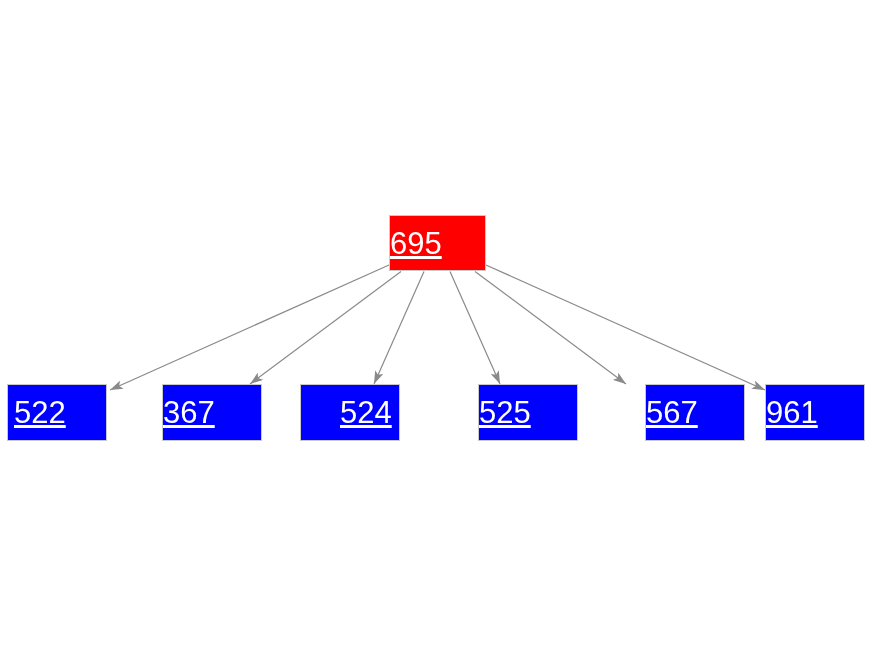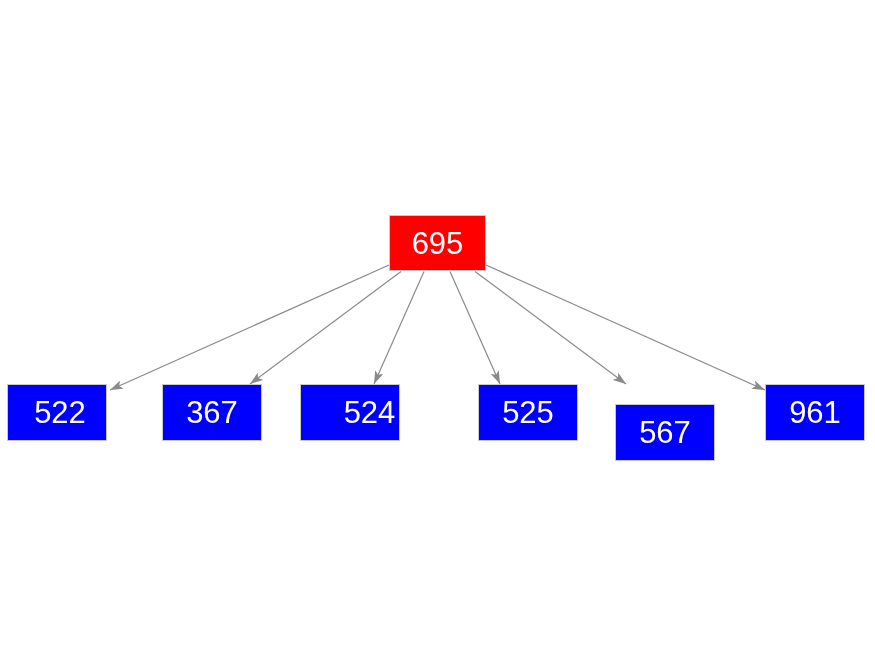--- a/index.html
+++ b/index.html
@@ -19,45 +19,45 @@
     position: absolute;
     left: 0;
     top: 0;
     width: 875px;
     height: 656px;
   }
   .node {
     position: absolute;
     display: flex;
     align-items: center;
-    justify-content: center;
     color: #ffffff;
     font-size: 31px;
     line-height: 1;
     border: 1px solid #c9c9c9;
     box-sizing: border-box;
+    text-decoration: underline;
   }
   .node-root {
     left: 389px;
     top: 215px;
     width: 97px;
     height: 56px;
     background: #ff0000;
   }
   .node-child {
     top: 384px;
     width: 100px;
     height: 57px;
     background: #0000ff;
   }
   .pos-0 { left: 7px; padding-left: 6px; }
   .pos-1 { left: 162px; }
   .pos-2 { left: 300px; padding-left: 39px; }
   .pos-3 { left: 478px; }
-  .pos-4 { left: 615px; margin-top: 20px; }
+  .pos-4 { left: 645px; }
   .pos-5 { left: 765px; }
   .edge {
     stroke: #8a8a8a;
     stroke-width: 1.2;
     fill: none;
   }
 </style>
 </head>
 <body>
 

